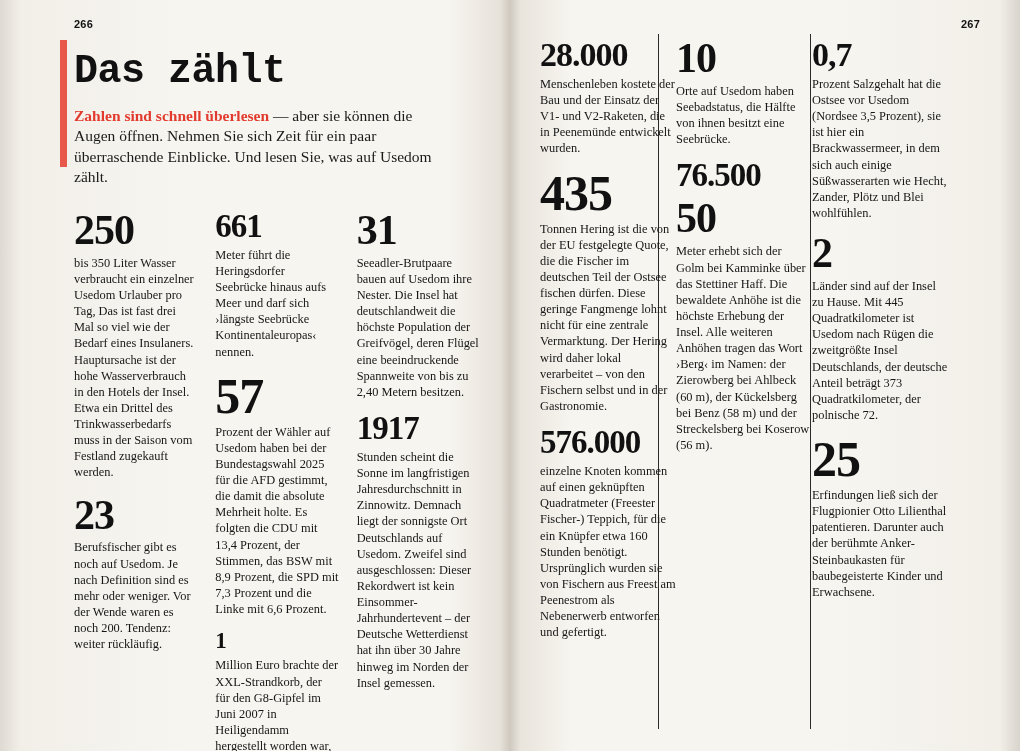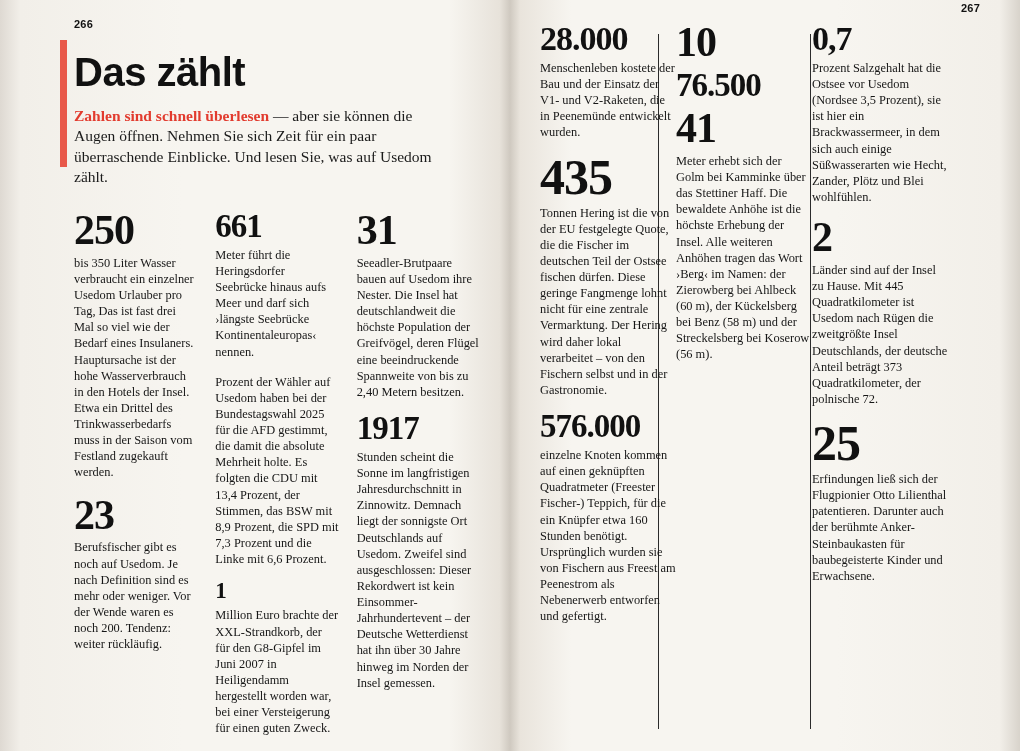--- a/index.html
+++ b/index.html
@@ -10,30 +10,30 @@
   }
   .spread{
     position:relative;width:1020px;height:751px;
     background:linear-gradient(to right,#ded9d2 0%,#f2efe9 2%,#f7f5f0 18%,#f7f5f0 44%,#e7e2da 49%,#cfc9c0 50%,#e9e4dc 51%,#f7f5f0 56%,#f7f5f0 82%,#f2efe9 98%,#d8d3cb 100%);
     box-sizing:border-box;
   }
   .page{
     position:absolute;top:0;bottom:16px;box-sizing:border-box;
   }
   .page-left{left:0;width:510px;padding:18px 30px 20px 74px;}
-  .page-right{left:510px;width:510px;padding:2px 40px 20px 30px;}
+  .page-right{left:510px;width:510px;padding:18px 40px 20px 30px;}
 
   .folio{
     font-family:"Liberation Sans", sans-serif;
     font-weight:bold;font-size:11px;color:#111;letter-spacing:.2px;
   }
   .folio-right{text-align:right;}
 
   .title{
-    font-family:Liberation Sans, sans-serif;
+    font-family:Liberation Mono, monospace;
     font-weight:bold;font-size:40px;line-height:1;color:#111;
     margin:22px 0 14px 0;letter-spacing:-.5px;
   }
   .lede{
     font-size:15.5px;line-height:1.32;color:#1a1a1a;
     margin:0 0 4px 0;max-width:370px;font-family:Liberation Serif, serif;
   }
   .lede .hl{color:#e23b2e;font-weight:bold;}
 
   .redbar{
@@ -98,20 +98,21 @@
           <p class="body">Berufsfischer gibt es noch auf Usedom. Je nach Definition sind es mehr oder weniger. Vor der Wende waren es noch 200. Tendenz: weiter rückläufig.</p>
         </div>
       </div>
 
       <div class="col">
         <div class="block tight">
           <div class="bignum s-sm">661</div>
           <p class="body">Meter führt die Heringsdorfer Seebrücke hinaus aufs Meer und darf sich ›längste Seebrücke Kontinentaleuropas‹ nennen.</p>
         </div>
         <div class="block tight">
+          <div class="bignum s-lg">57</div>
           <p class="body">Prozent der Wähler auf Usedom haben bei der Bundestagswahl 2025 für die AFD gestimmt, die damit die absolute Mehrheit holte. Es folgten die CDU mit 13,4 Prozent, der Stimmen, das BSW mit 8,9 Prozent, die SPD mit 7,3 Prozent und die Linke mit 6,6 Prozent.</p>
         </div>
         <div class="block">
           <div class="bignum s-xs">1</div>
           <p class="body">Million Euro brachte der XXL-Strandkorb, der für den G8-Gipfel im Juni 2007 in Heiligendamm hergestellt worden war, bei einer Versteigerung für einen guten Zweck.</p>
         </div>
       </div>
 
       <div class="col">
         <div class="block tight">
@@ -145,26 +146,27 @@
         </div>
         <div class="block">
           <div class="bignum s-sm">576.000</div>
           <p class="body">einzelne Knoten kommen auf einen geknüpften Quadratmeter (Freester Fischer-) Teppich, für die ein Knüpfer etwa 160 Stunden benötigt. Ursprünglich wurden sie von Fischern aus Freest am Peenestrom als Nebenerwerb entworfen und gefertigt.</p>
         </div>
       </div>
 
       <div class="col">
         <div class="block tight">
           <div class="bignum s-xl">10</div>
+          <p class="body">Orte auf Usedom haben Seebadstatus, die Hälfte von ihnen besitzt eine Seebrücke.</p>
         </div>
         <div class="block tight">
           <div class="bignum s-sm">76.500</div>
         </div>
         <div class="block">
-          <div class="bignum s-xl">41</div>
+          <div class="bignum s-xl">50</div>
           <p class="body">Meter erhebt sich der Golm bei Kamminke über das Stettiner Haff. Die bewaldete Anhöhe ist die höchste Erhebung der Insel. Alle weiteren Anhöhen tragen das Wort ›Berg‹ im Namen: der Zierowberg bei Ahlbeck (60 m), der Kückelsberg bei Benz (58 m) und der Streckelsberg bei Koserow (56 m).</p>
         </div>
       </div>
 
       <div class="col">
         <div class="block tight">
           <div class="bignum s-md">0,7</div>
           <p class="body">Prozent Salzgehalt hat die Ostsee vor Usedom (Nordsee 3,5 Prozent), sie ist hier ein Brackwassermeer, in dem sich auch einige Süßwasserarten wie Hecht, Zander, Plötz und Blei wohlfühlen.</p>
         </div>
         <div class="block tight">

